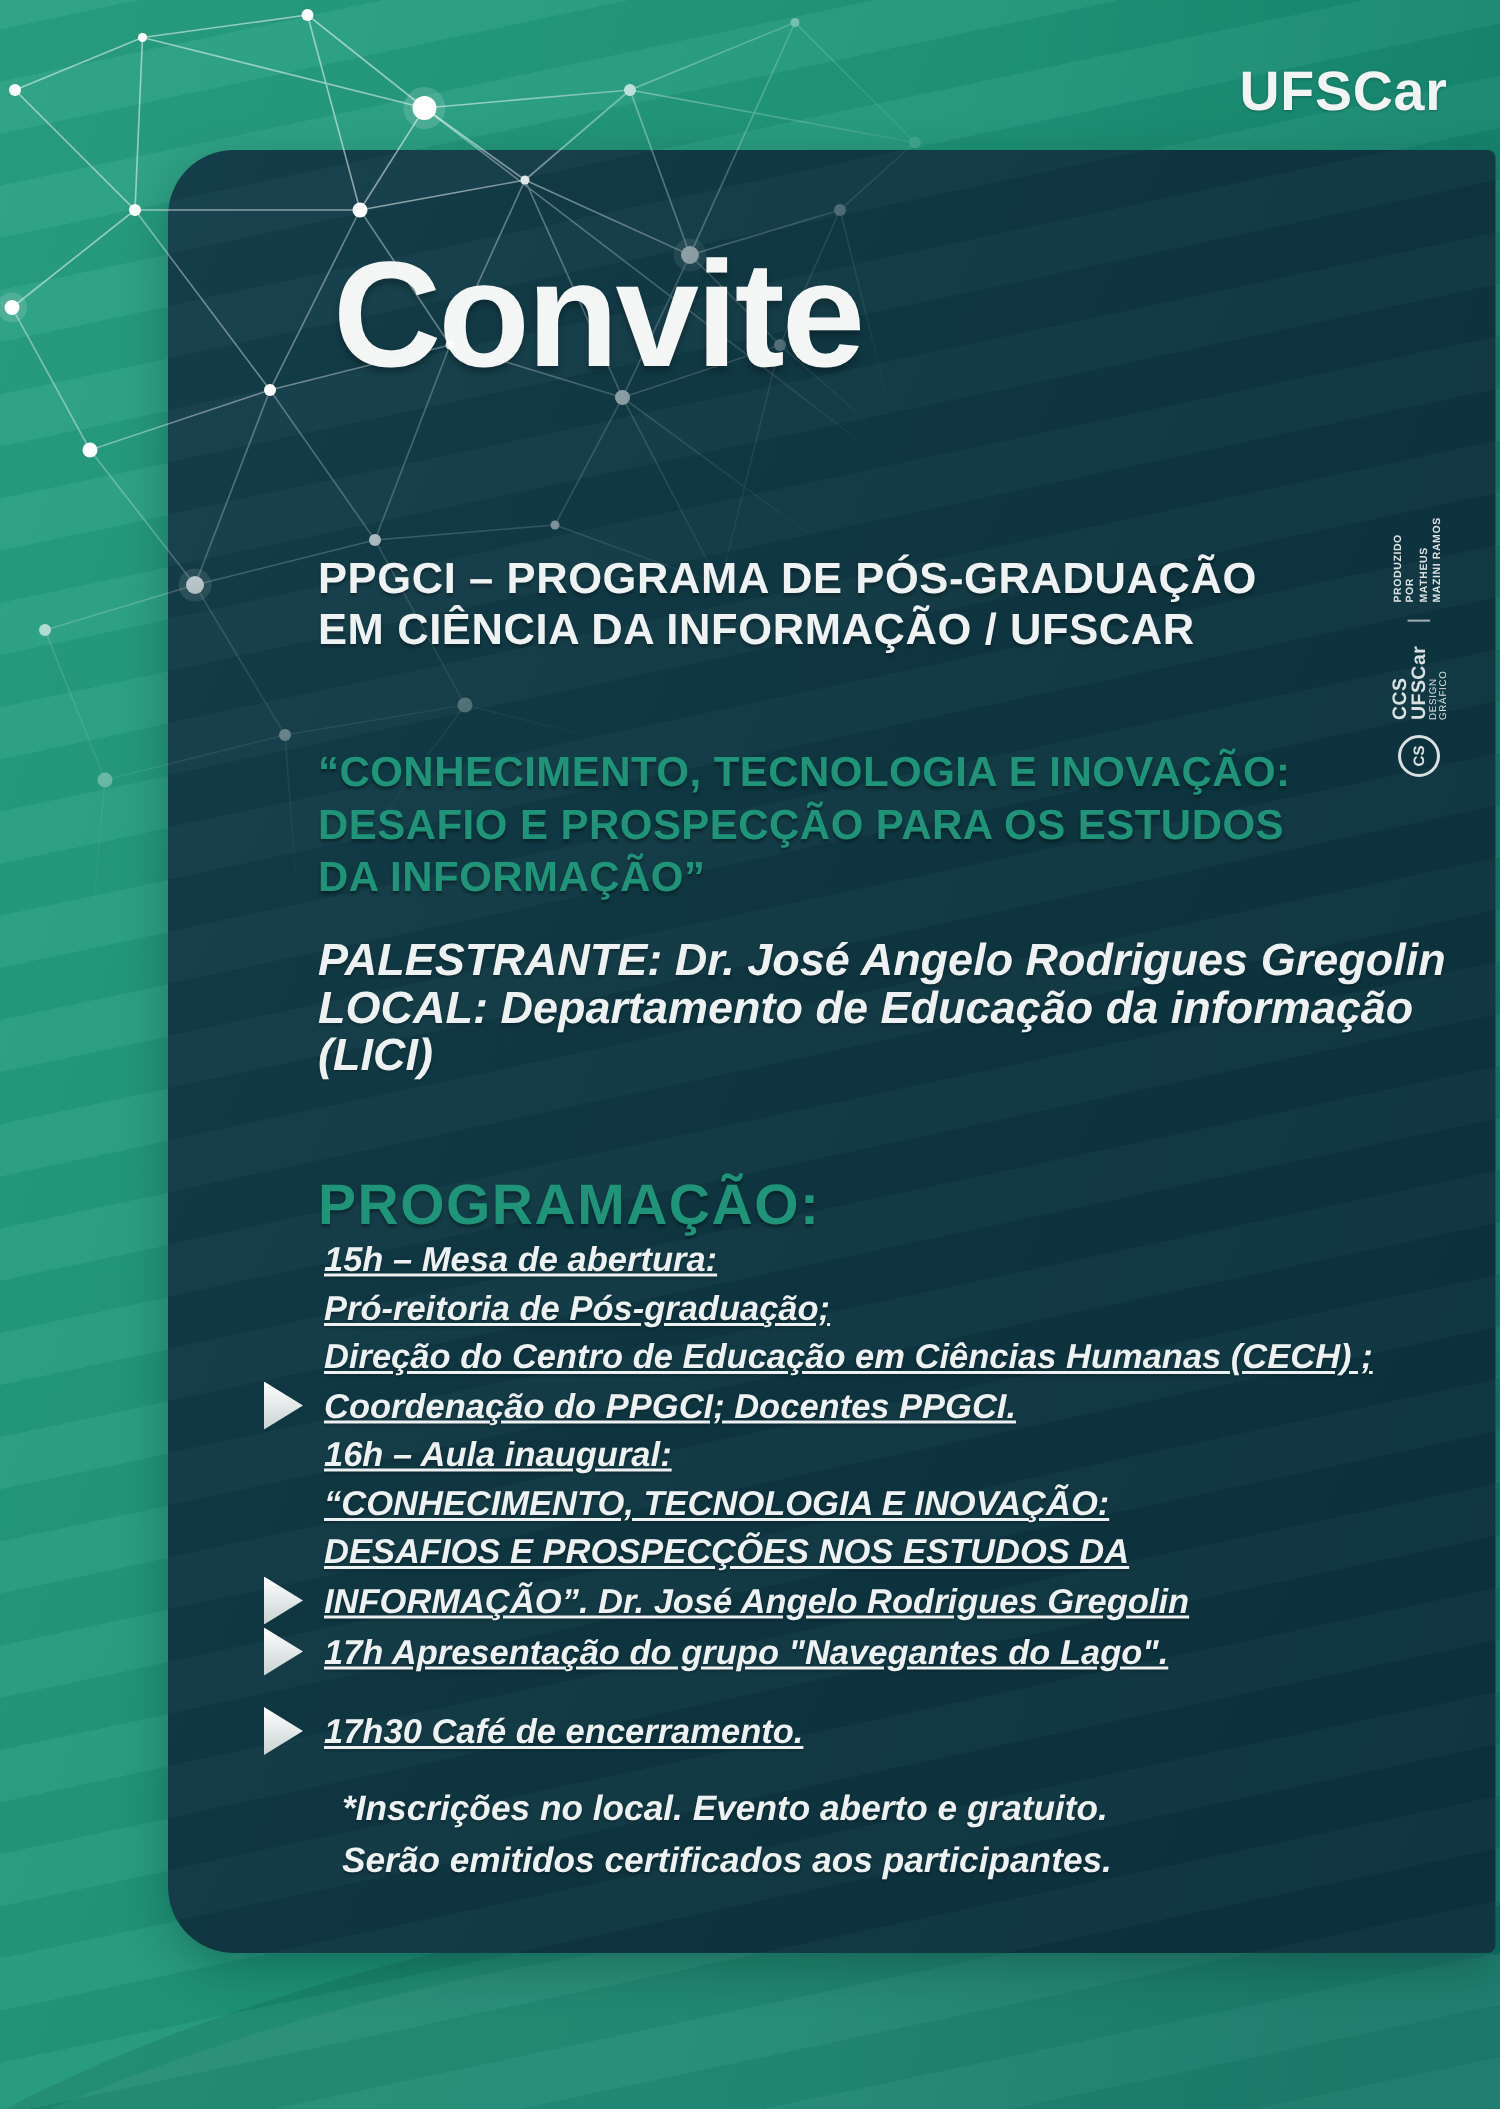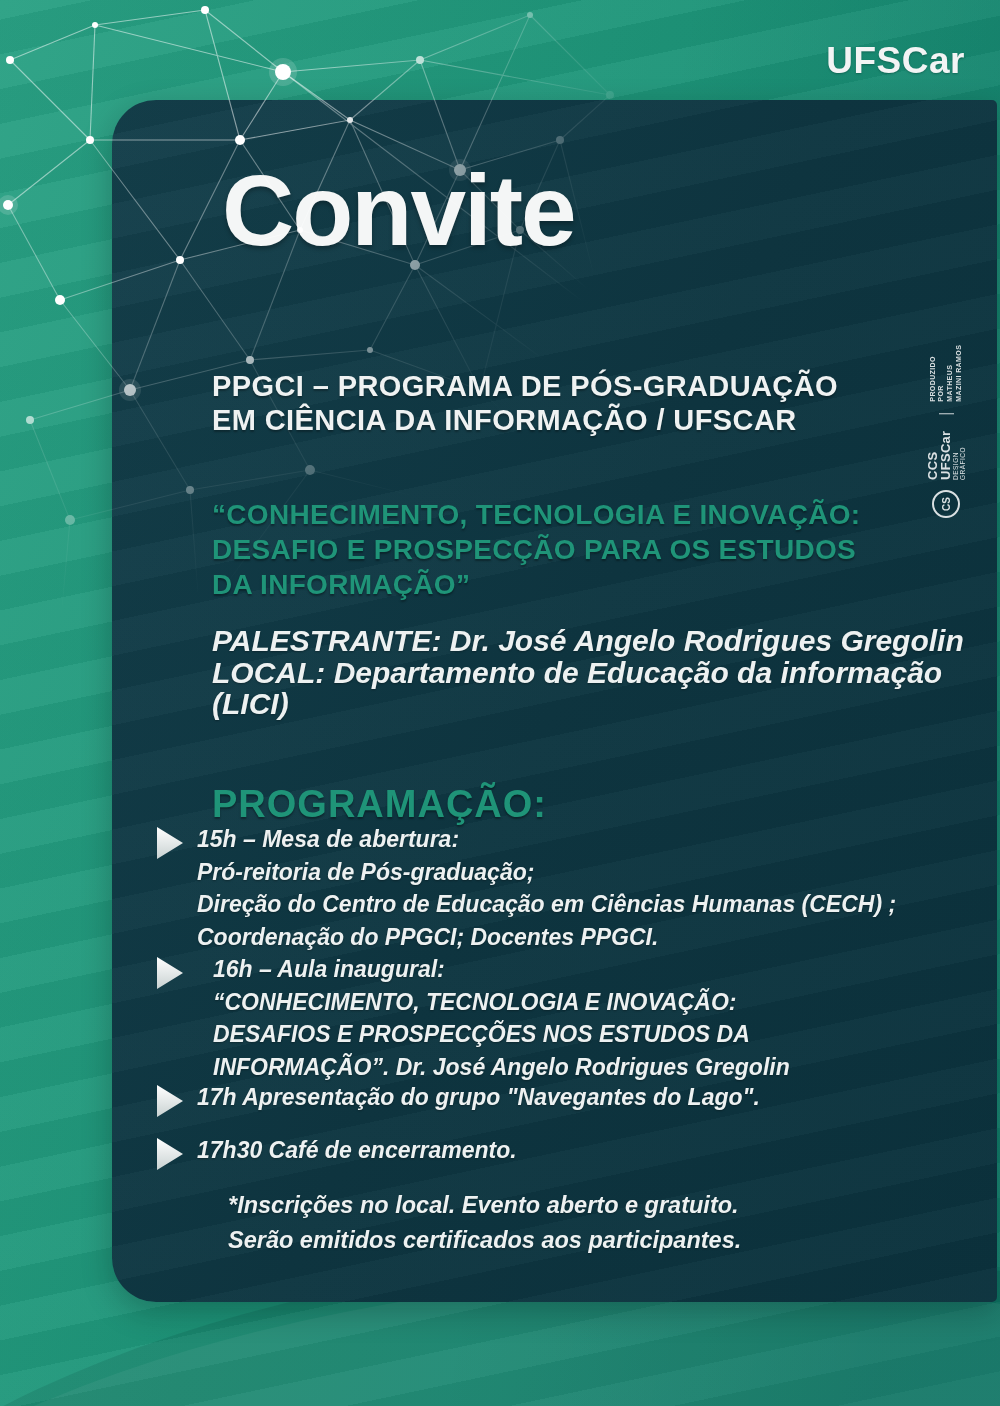--- a/index.html
+++ b/index.html
@@ -45,21 +45,21 @@
   .subtitle{left:100px;top:166px;font-size:60px;font-weight:bold;letter-spacing:-1px;
     color:#F1F4F4;line-height:1.1;text-shadow:0 2px 3px rgba(0,0,0,0.28);}
   .prog-heading{left:100px;top:269px;font-size:29px;font-weight:bold;color:#EFF2F2;
     line-height:34px;letter-spacing:0.4px;text-shadow:0 2px 2px rgba(0,0,0,0.3);}
   .theme{left:100px;top:397px;font-size:28px;font-weight:bold;color:#1F9478;
     line-height:35px;letter-spacing:0.3px;text-shadow:0 2px 2px rgba(0,0,0,0.35);}
   .details{left:100px;top:525px;font-size:30px;font-weight:bold;font-style:italic;
     color:#EDF1F1;line-height:31.5px;text-shadow:0 1px 2px rgba(0,0,0,0.3);}
   .sched-heading{left:100px;top:659px;font-size:38px;font-weight:bold;color:#1F9478;
     letter-spacing:1px;text-shadow:0 2px 2px rgba(0,0,0,0.35);margin-top:24px;}
-  .sched-item{display:flex;align-items:flex-start;left:45px;color:#EDF1F1;}
+  .sched-item{display:flex;align-items:flex-end;left:64px;color:#EDF1F1;text-decoration:underline;}
   .sched-text{margin-left:14px;font-size:23px;font-weight:bold;font-style:italic;
     line-height:32.5px;text-shadow:0 1px 2px rgba(0,0,0,0.3);}
   .tri{width:26px;height:32px;margin-top:4px;flex:none;
     clip-path:polygon(0 0,100% 50%,0 100%);
     background:linear-gradient(180deg,#FFFFFF 0%,#C9D2D2 100%);}
   .notes{left:100px;top:1088px;font-size:23.5px;font-weight:bold;font-style:italic;
     color:#EDF1F1;line-height:35px;text-shadow:0 1px 2px rgba(0,0,0,0.3);margin-left:16px;}
 
   
   .ufscar-logo{position:absolute;top:40px;right:35px;z-index:3;
@@ -116,21 +116,21 @@
   <div class="abs sched-item" style="top:723px;">
     <div class="tri"></div>
     <div class="sched-text">
       <div>15h –  Mesa de abertura:</div>
       <div>Pró-reitoria de Pós-graduação;</div>
       <div>Direção do Centro de Educação em Ciências Humanas (CECH) ;</div>
       <div>Coordenação do PPGCI; Docentes PPGCI.</div>
     </div>
   </div>
 
-  <div class="abs sched-item" style="top:853px;gap:16px;">
+  <div class="abs sched-item" style="top:853px;">
     <div class="tri"></div>
     <div class="sched-text">
       <div>16h – Aula inaugural:</div>
       <div>“CONHECIMENTO, TECNOLOGIA E INOVAÇÃO:</div>
       <div>DESAFIOS E PROSPECÇÕES NOS ESTUDOS DA</div>
       <div>INFORMAÇÃO”. Dr. José Angelo Rodrigues Gregolin</div>
     </div>
   </div>
 
   <div class="abs sched-item" style="top:981px;">

